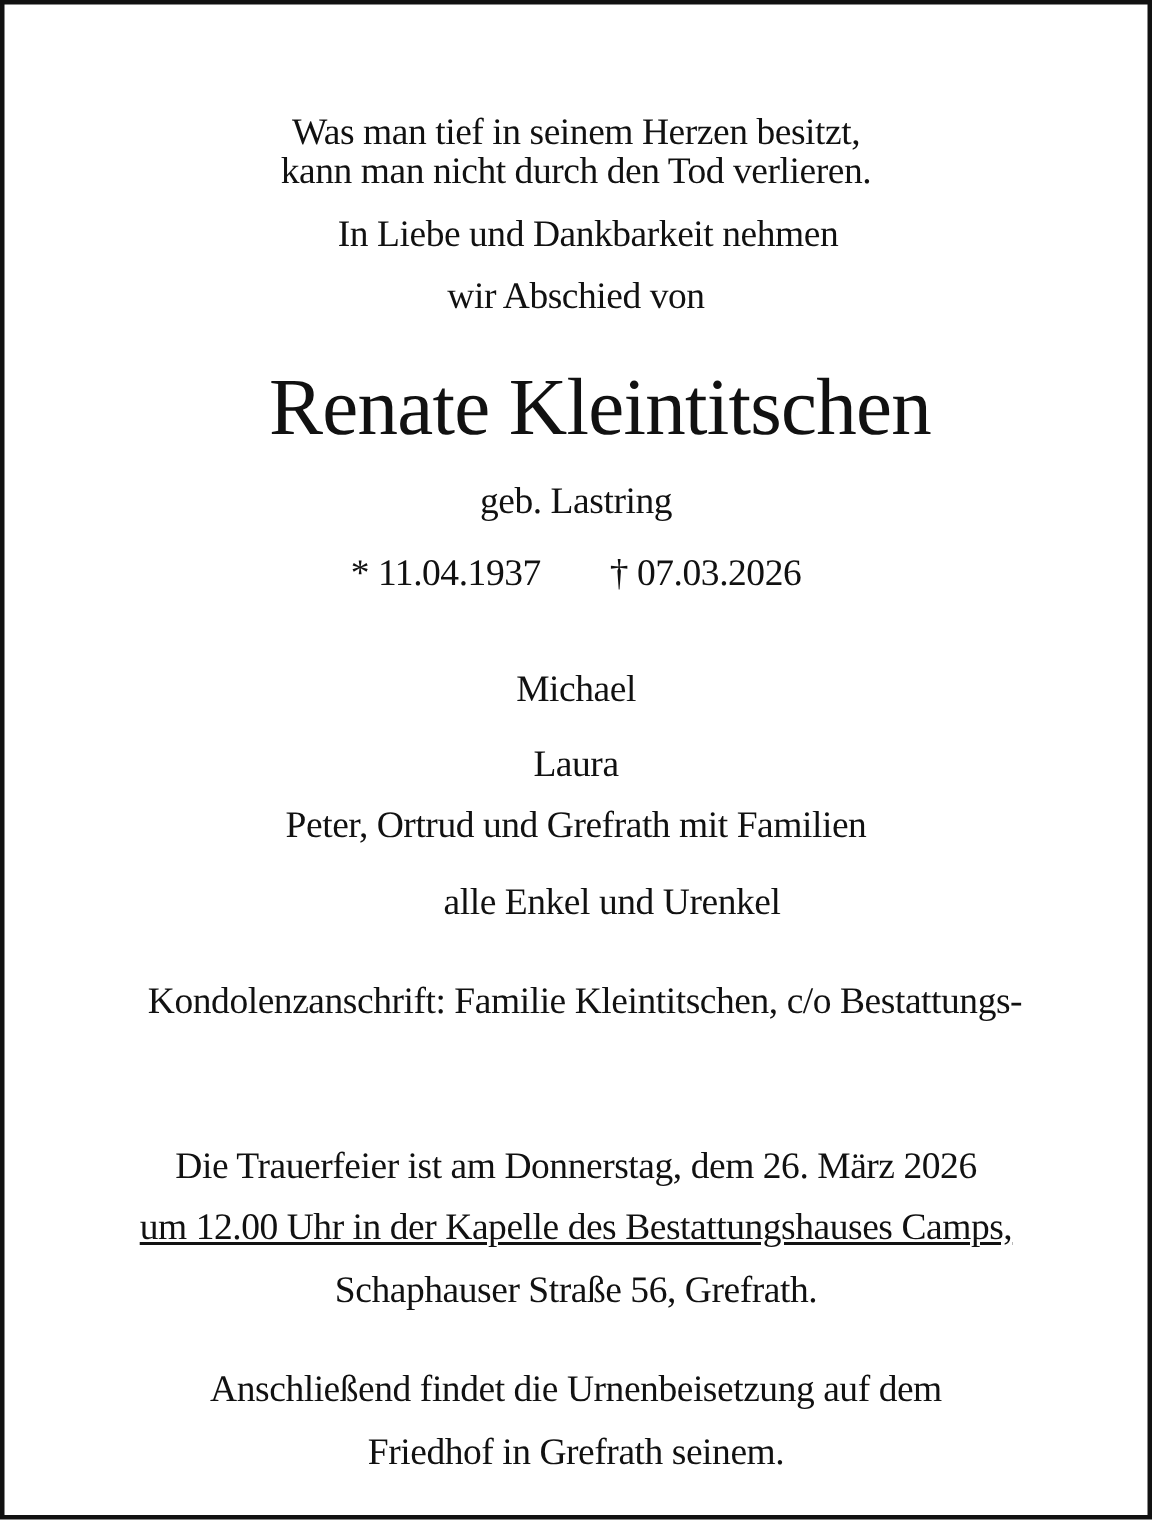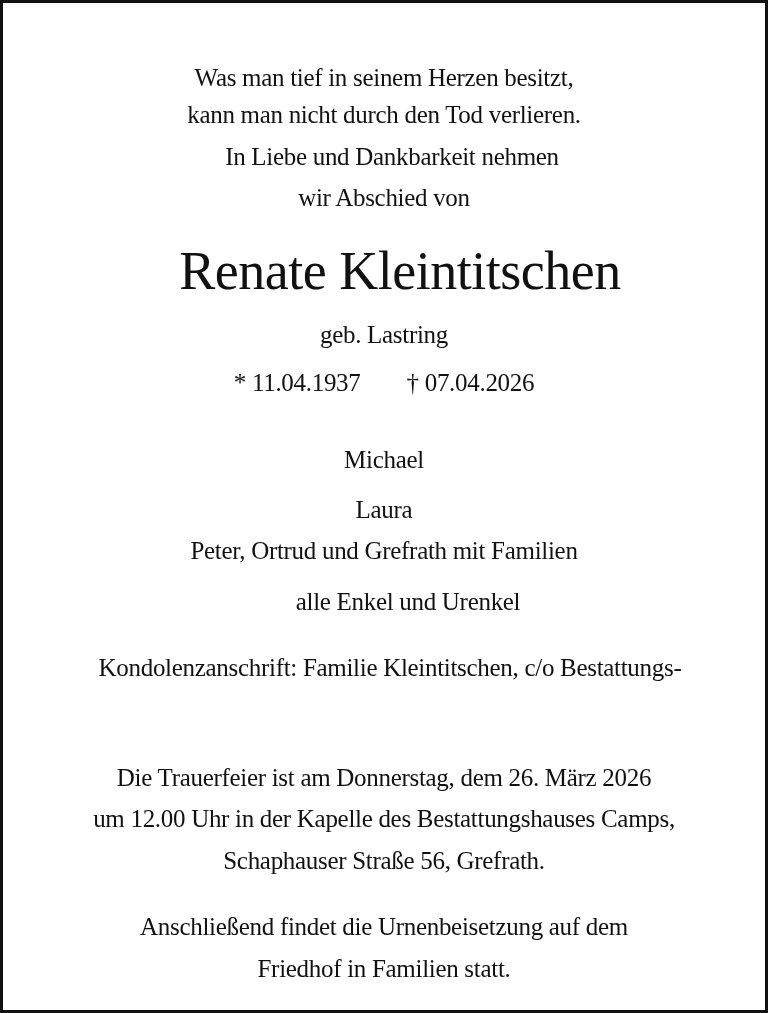--- a/index.html
+++ b/index.html
@@ -40,39 +40,39 @@
       display: flex;
       justify-content: center;
       gap: 46px;
     }
   </style>
 </head>
 <body>
 
 <div class="notice">
 
-  <div class="line" style="top:62px;">Was man tief in seinem Herzen besitzt,</div>
+  <div class="line" style="top:73px;">Was man tief in seinem Herzen besitzt,</div>
   <div class="line" style="top:99px;">kann man nicht durch den Tod verlieren.</div>
   <div class="line" style="top:141px;padding-left:16px;">In Liebe und Dankbarkeit nehmen</div>
   <div class="line" style="top:182px;">wir Abschied von</div>
 
   <div class="line name" style="top:241px;margin-left:32px;">Renate Kleintitschen</div>
   <div class="line" style="top:319px;">geb. Lastring</div>
   <div class="line dates" style="top:367px;">
     <span>* 11.04.1937</span>
-    <span>† 07.04.2026</span>
+    <span>† 07.03.2026</span>
   </div>
 
   <div class="line" style="top:444px;">Michael</div>
   <div class="line" style="top:494px;">Laura</div>
   <div class="line" style="top:535px;">Peter, Ortrud und Grefrath mit Familien</div>
   <div class="line" style="top:586px;padding-left:48px;">alle Enkel und Urenkel</div>
 
   <div class="line" style="top:652px;margin-left:12px;">Kondolenzanschrift: Familie Kleintitschen, c/o Bestattungs-</div>
 
   <div class="line" style="top:762px;">Die Trauerfeier ist am Donnerstag, dem 26. März 2026</div>
-  <div class="line" style="top:803px;">um 12.00 Uhr in der Kapelle des Bestattungshauses Camps,</div>
+  <div class="line" style="top:803px;text-decoration:underline;">um 12.00 Uhr in der Kapelle des Bestattungshauses Camps,</div>
   <div class="line" style="top:845px;">Schaphauser Straße 56, Grefrath.</div>
 
   <div class="line" style="top:911px;">Anschließend findet die Urnenbeisetzung auf dem</div>
-  <div class="line" style="top:953px;">Friedhof in Familien statt.</div>
+  <div class="line" style="top:953px;">Friedhof in Grefrath seinem.</div>
 
 </div>
 
 </body></html>

